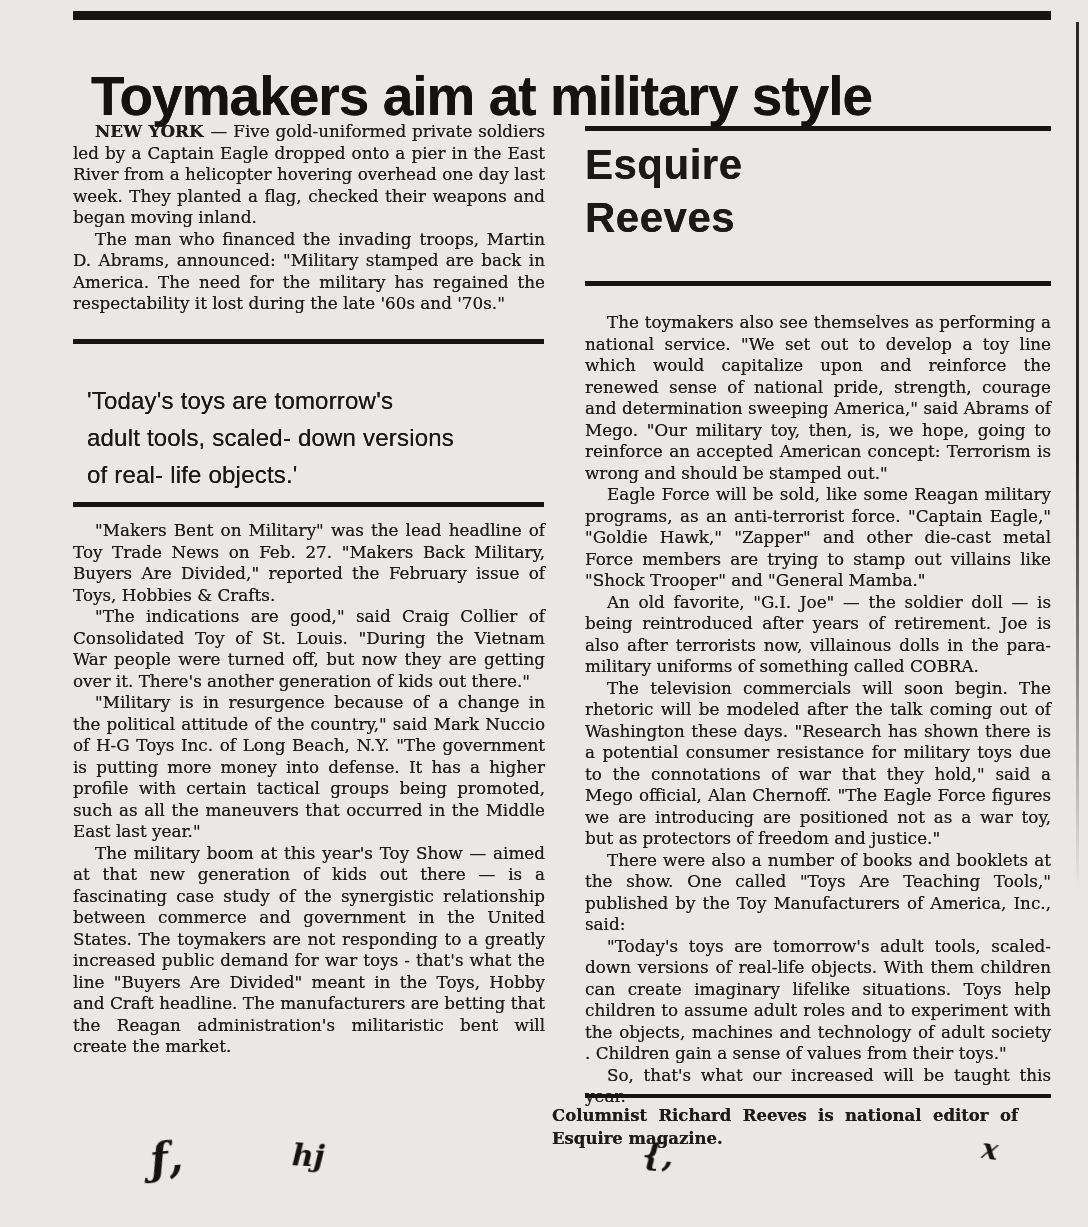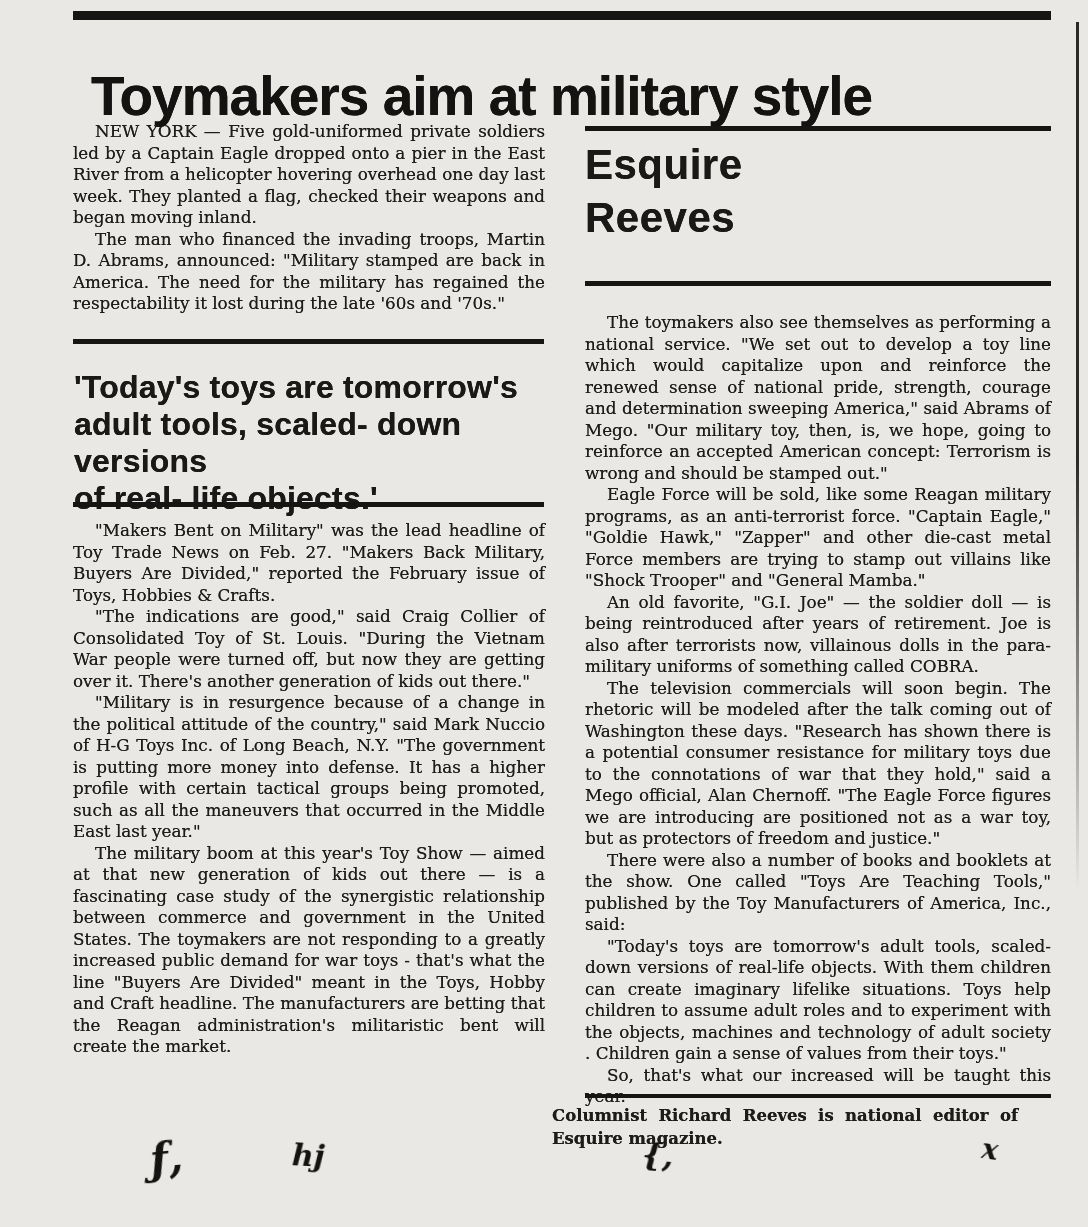--- a/index.html
+++ b/index.html
@@ -32,37 +32,37 @@
     text-shadow:0 0 .6px #141312;
   }
   .byline{
     position:absolute;left:585px;top:138px;margin:0;
     font-family:"Liberation Sans", sans-serif;
     font-weight:700;font-size:42px;line-height:53px;letter-spacing:.5px;
     color:#1a1918;white-space:pre-line;
     text-shadow:0 0 .4px #1a1918;
   }
   .pullquote{
-    position:absolute;left:74px;top:369px;width:471px;margin:0;
+    position:absolute;left:74px;top:369px;width:471px;margin:13px;
     font-family:"Liberation Sans", sans-serif;
-    font-weight:700;font-size:32px;line-height:37px;letter-spacing:.2px;
+    font-weight:400;font-size:24px;line-height:37px;letter-spacing:.2px;
     color:#1a1918;white-space:pre-line;
     text-shadow:0 0 .4px #1a1918;
   }
   
   .col{position:absolute;text-align:justify;}
   .col p{
     margin:0;text-indent:22px;
     font-size:16.8px;line-height:21.5px;
     text-shadow:0 0 .45px rgba(20,19,18,.75);
   }
   .left-block-1{left:73px;top:121px;width:472px;}
   .left-block-2{left:73px;top:520px;width:472px;}
   .right-block{left:585px;top:312px;width:466px;}
-  .dateline{font-weight:400;margin-right:7px;}
+  .dateline{font-weight:700;margin-right:7px;}
   .credit{
     position:absolute;left:552px;top:1104px;width:466px;
     font-weight:700;font-size:16.5px;line-height:23px;
     text-align:justify;text-shadow:0 0 .45px rgba(20,19,18,.8);
   }
   
   .smudge{
     position:absolute;
     font-family:"DejaVu Serif", serif;
     font-weight:700;font-style:italic;color:#141312;

